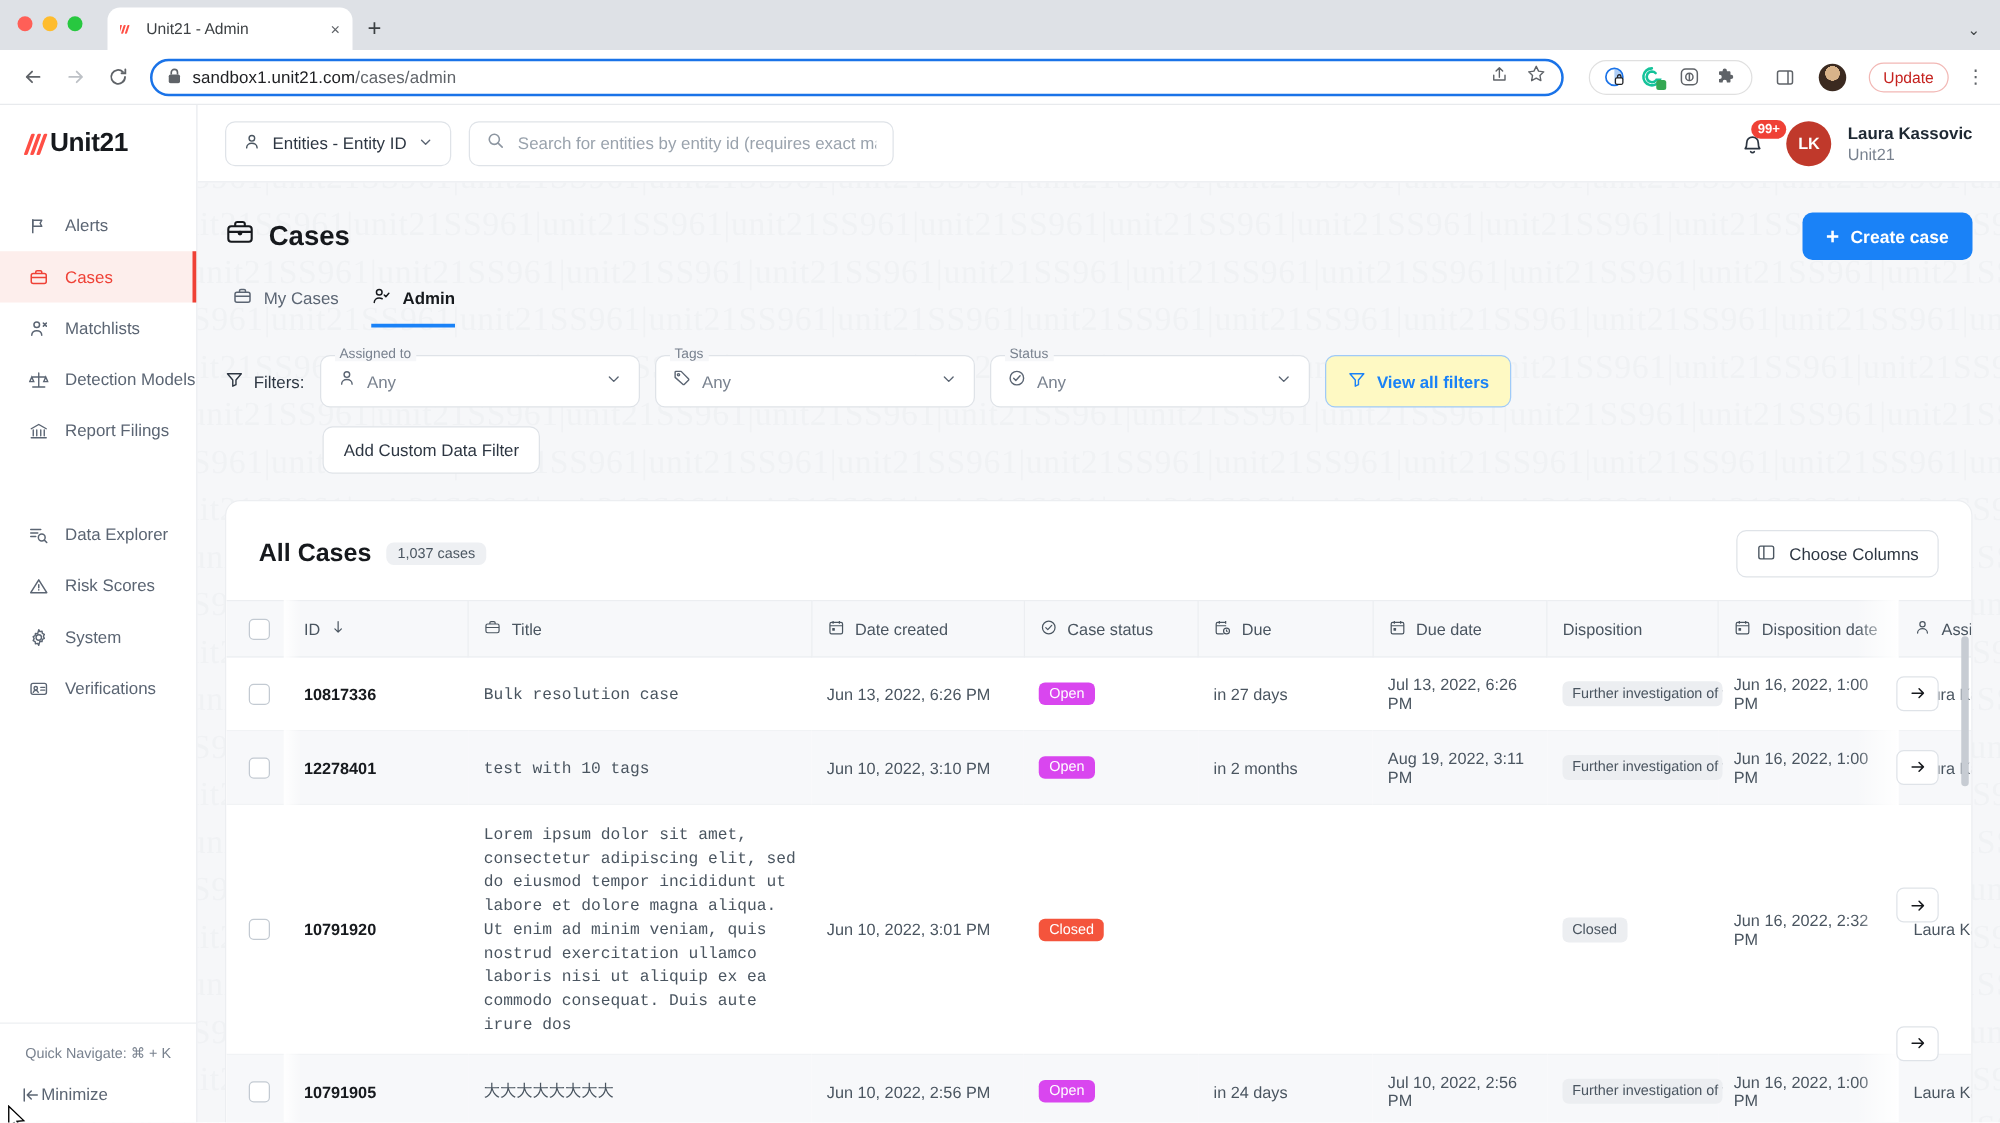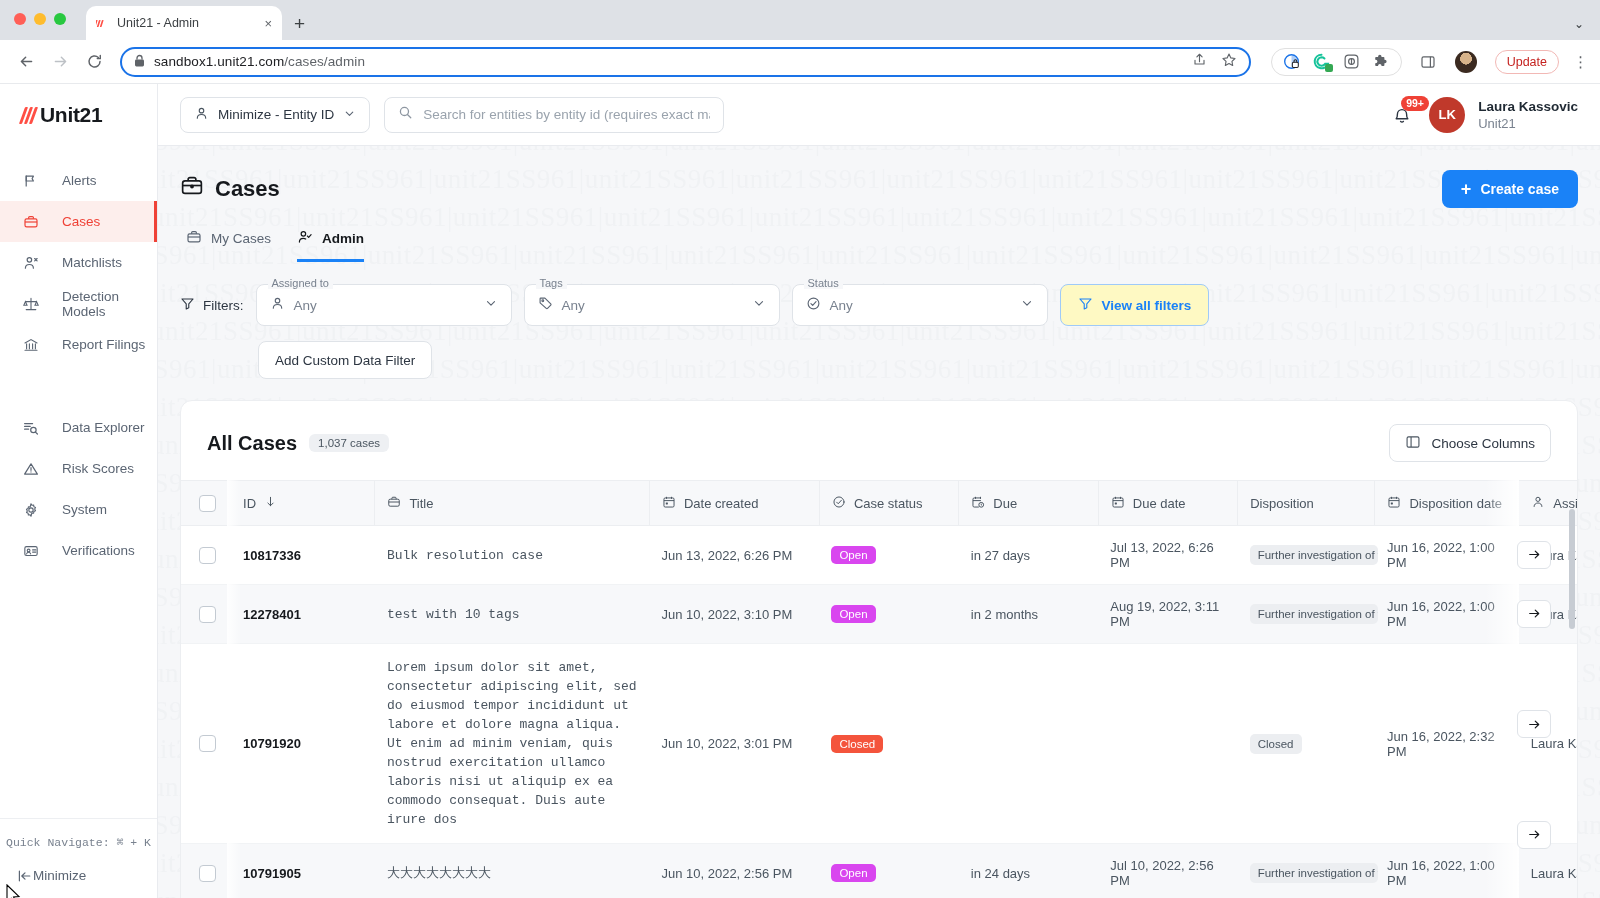--- a/index.html
+++ b/index.html
@@ -77,30 +77,30 @@
   .sidebar {
     width: 158px; background: #fff; border-right: 1px solid #e9ebef;
     display: flex; flex-direction: column; position: relative; z-index: 2;
   }
   .logo { height: 62px; display: flex; align-items: center; padding-left: 22px; gap: 5px; }
   .logo-slashes { display:flex; gap:2px; }
   .logo-slashes i { display:block; width:3px; height:17px; background:#ff4f45; transform: skewX(-20deg); border-radius:1px; }
   .logo-text { font-size: 21px; font-weight: bold; color: #16191d; letter-spacing: -.3px; }
   .nav { padding-top: 14px; }
   .nav-item {
-    height: 41px; display: flex; align-items: center; gap: 23px; padding-left: 22px;
+    height: 41px; display: flex; align-items: center; gap: 13px; padding-left: 22px;
     font-size: 13.5px; color: #5b6573; cursor: pointer; position: relative;
   }
   .nav-item.active { background: #fdeeec; color: #ef4136; font-weight: 500; }
   .nav-item.active::after { content:''; position:absolute; right:0; top:0; bottom:0; width:3px; background:#ef4136; }
   .nav-icon { width: 17px; height: 17px; display: flex; align-items: center; justify-content: center; flex: none; }
   .nav-gap { height: 42px; }
   .nav-gap-sm { height: 36px; }
   .sidebar-foot { margin-top: auto; border-top: 1px solid #edeff2; padding: 16px 0 14px; }
-  .quicknav { font-size: 11.5px; color: #7b8characters; font-family: Liberation Mono, monospace; }
+  .quicknav { font-size: 11.5px; color: #7b8characters; }
   .quicknav { font-size: 11.5px; color: #79828f; text-align: center; margin-bottom: 18px; }
   .minimize { display: flex; align-items: center; padding-left: 16px; font-size: 13.5px; color: #5b6573; cursor: pointer; }
 
   
   .main { flex: 1; position: relative; z-index: 1; overflow: hidden; }
   .topbar {
     height: 62px; background: #fff; border-bottom: 1px solid #e9ebef;
     display: flex; align-items: center; padding: 0 22px; gap: 14px; position: relative; z-index: 3;
   }
   .entity-select {
@@ -486,21 +486,21 @@
     </aside>
 
     <div class="main">
 
       <div class="topbar">
         <div class="entity-select">
           <span><svg width="15" height="15" viewBox="0 0 20 20" fill="none" stroke="#4a5560" stroke-width="1.5" stroke-linecap="round">
                 <circle cx="10" cy="6.2" r="3"></circle>
                 <path d="M4.4 16.4c0-3 2.5-5 5.6-5s5.6 2 5.6 5"></path>
               </svg></span>
-          <span>Minimize - Entity ID</span>
+          <span>Entities - Entity ID</span>
           <span class="chev"><svg width="13" height="13" viewBox="0 0 20 20" fill="none" stroke="currentColor" stroke-width="1.7" stroke-linecap="round" stroke-linejoin="round">
                 <path d="M5 8l5 5 5-5"></path>
               </svg></span>
         </div>
         <div class="searchbox">
           <span><svg width="15" height="15" viewBox="0 0 20 20" fill="none" stroke="#8d96a1" stroke-width="1.7" stroke-linecap="round">
                 <circle cx="8.6" cy="8.6" r="5.4"></circle>
                 <path d="M12.6 12.6L17 17"></path>
               </svg></span>
           <input type="text" placeholder="Search for entities by entity id (requires exact match)" style="">

